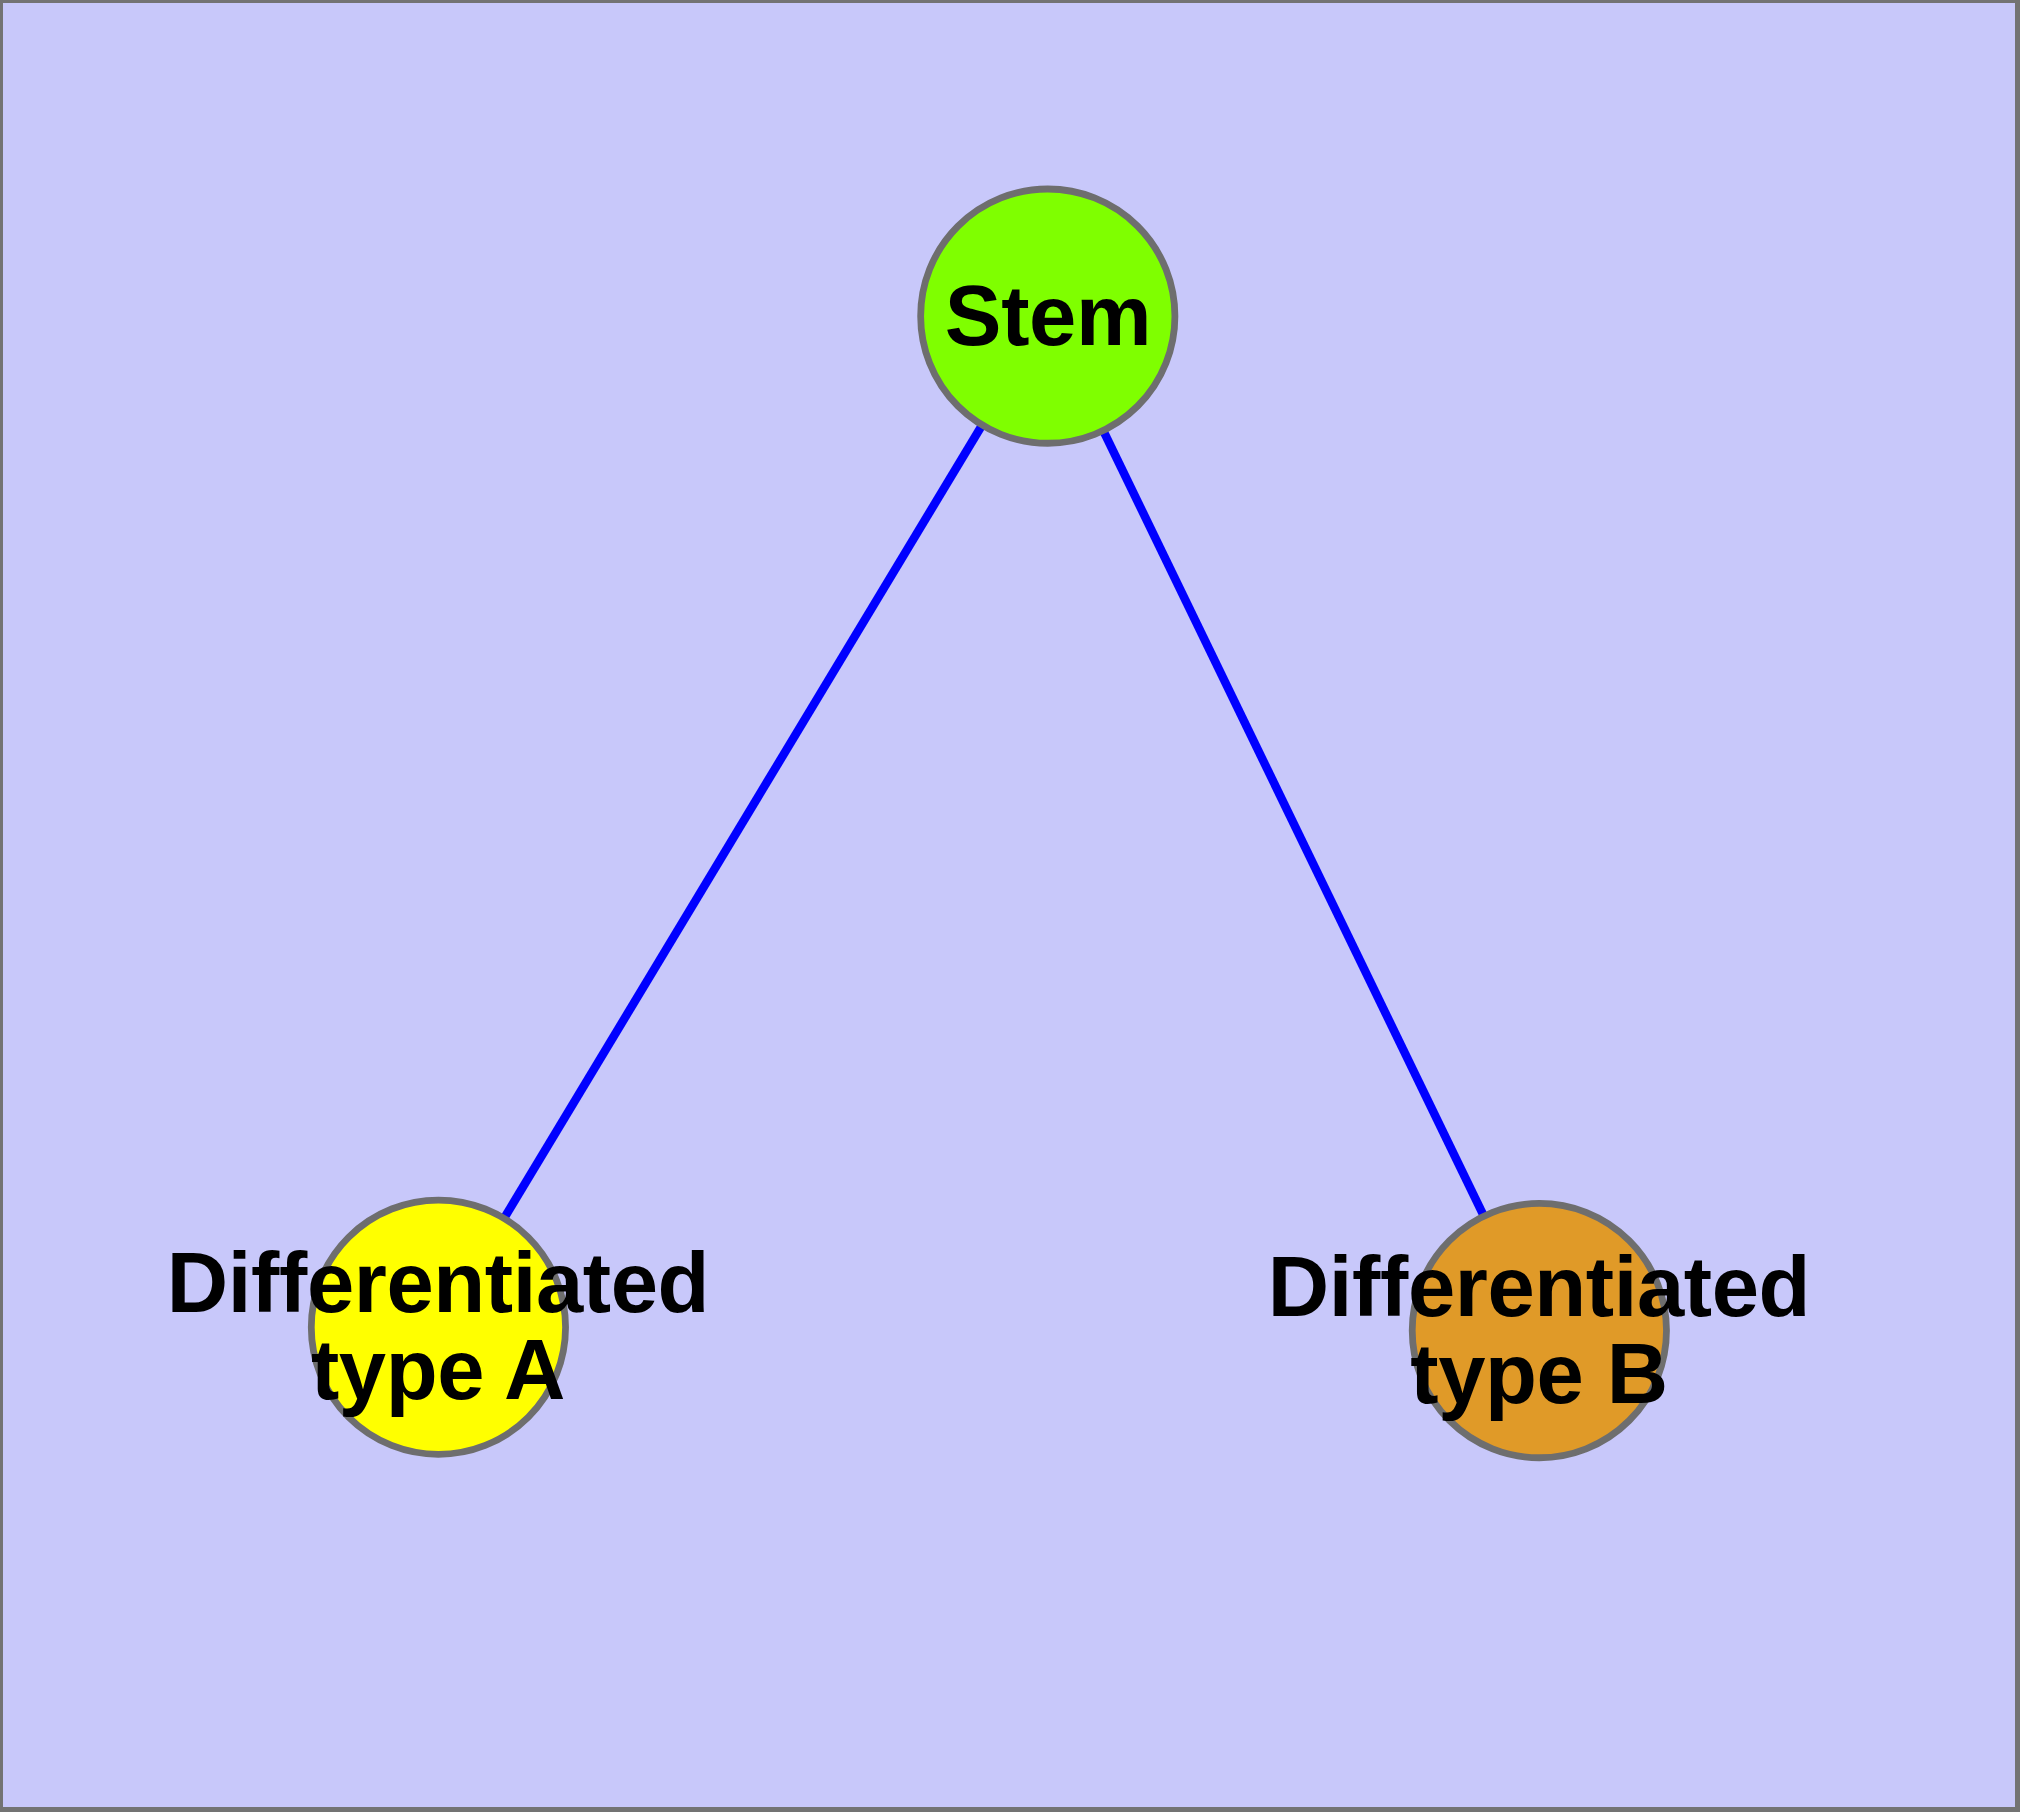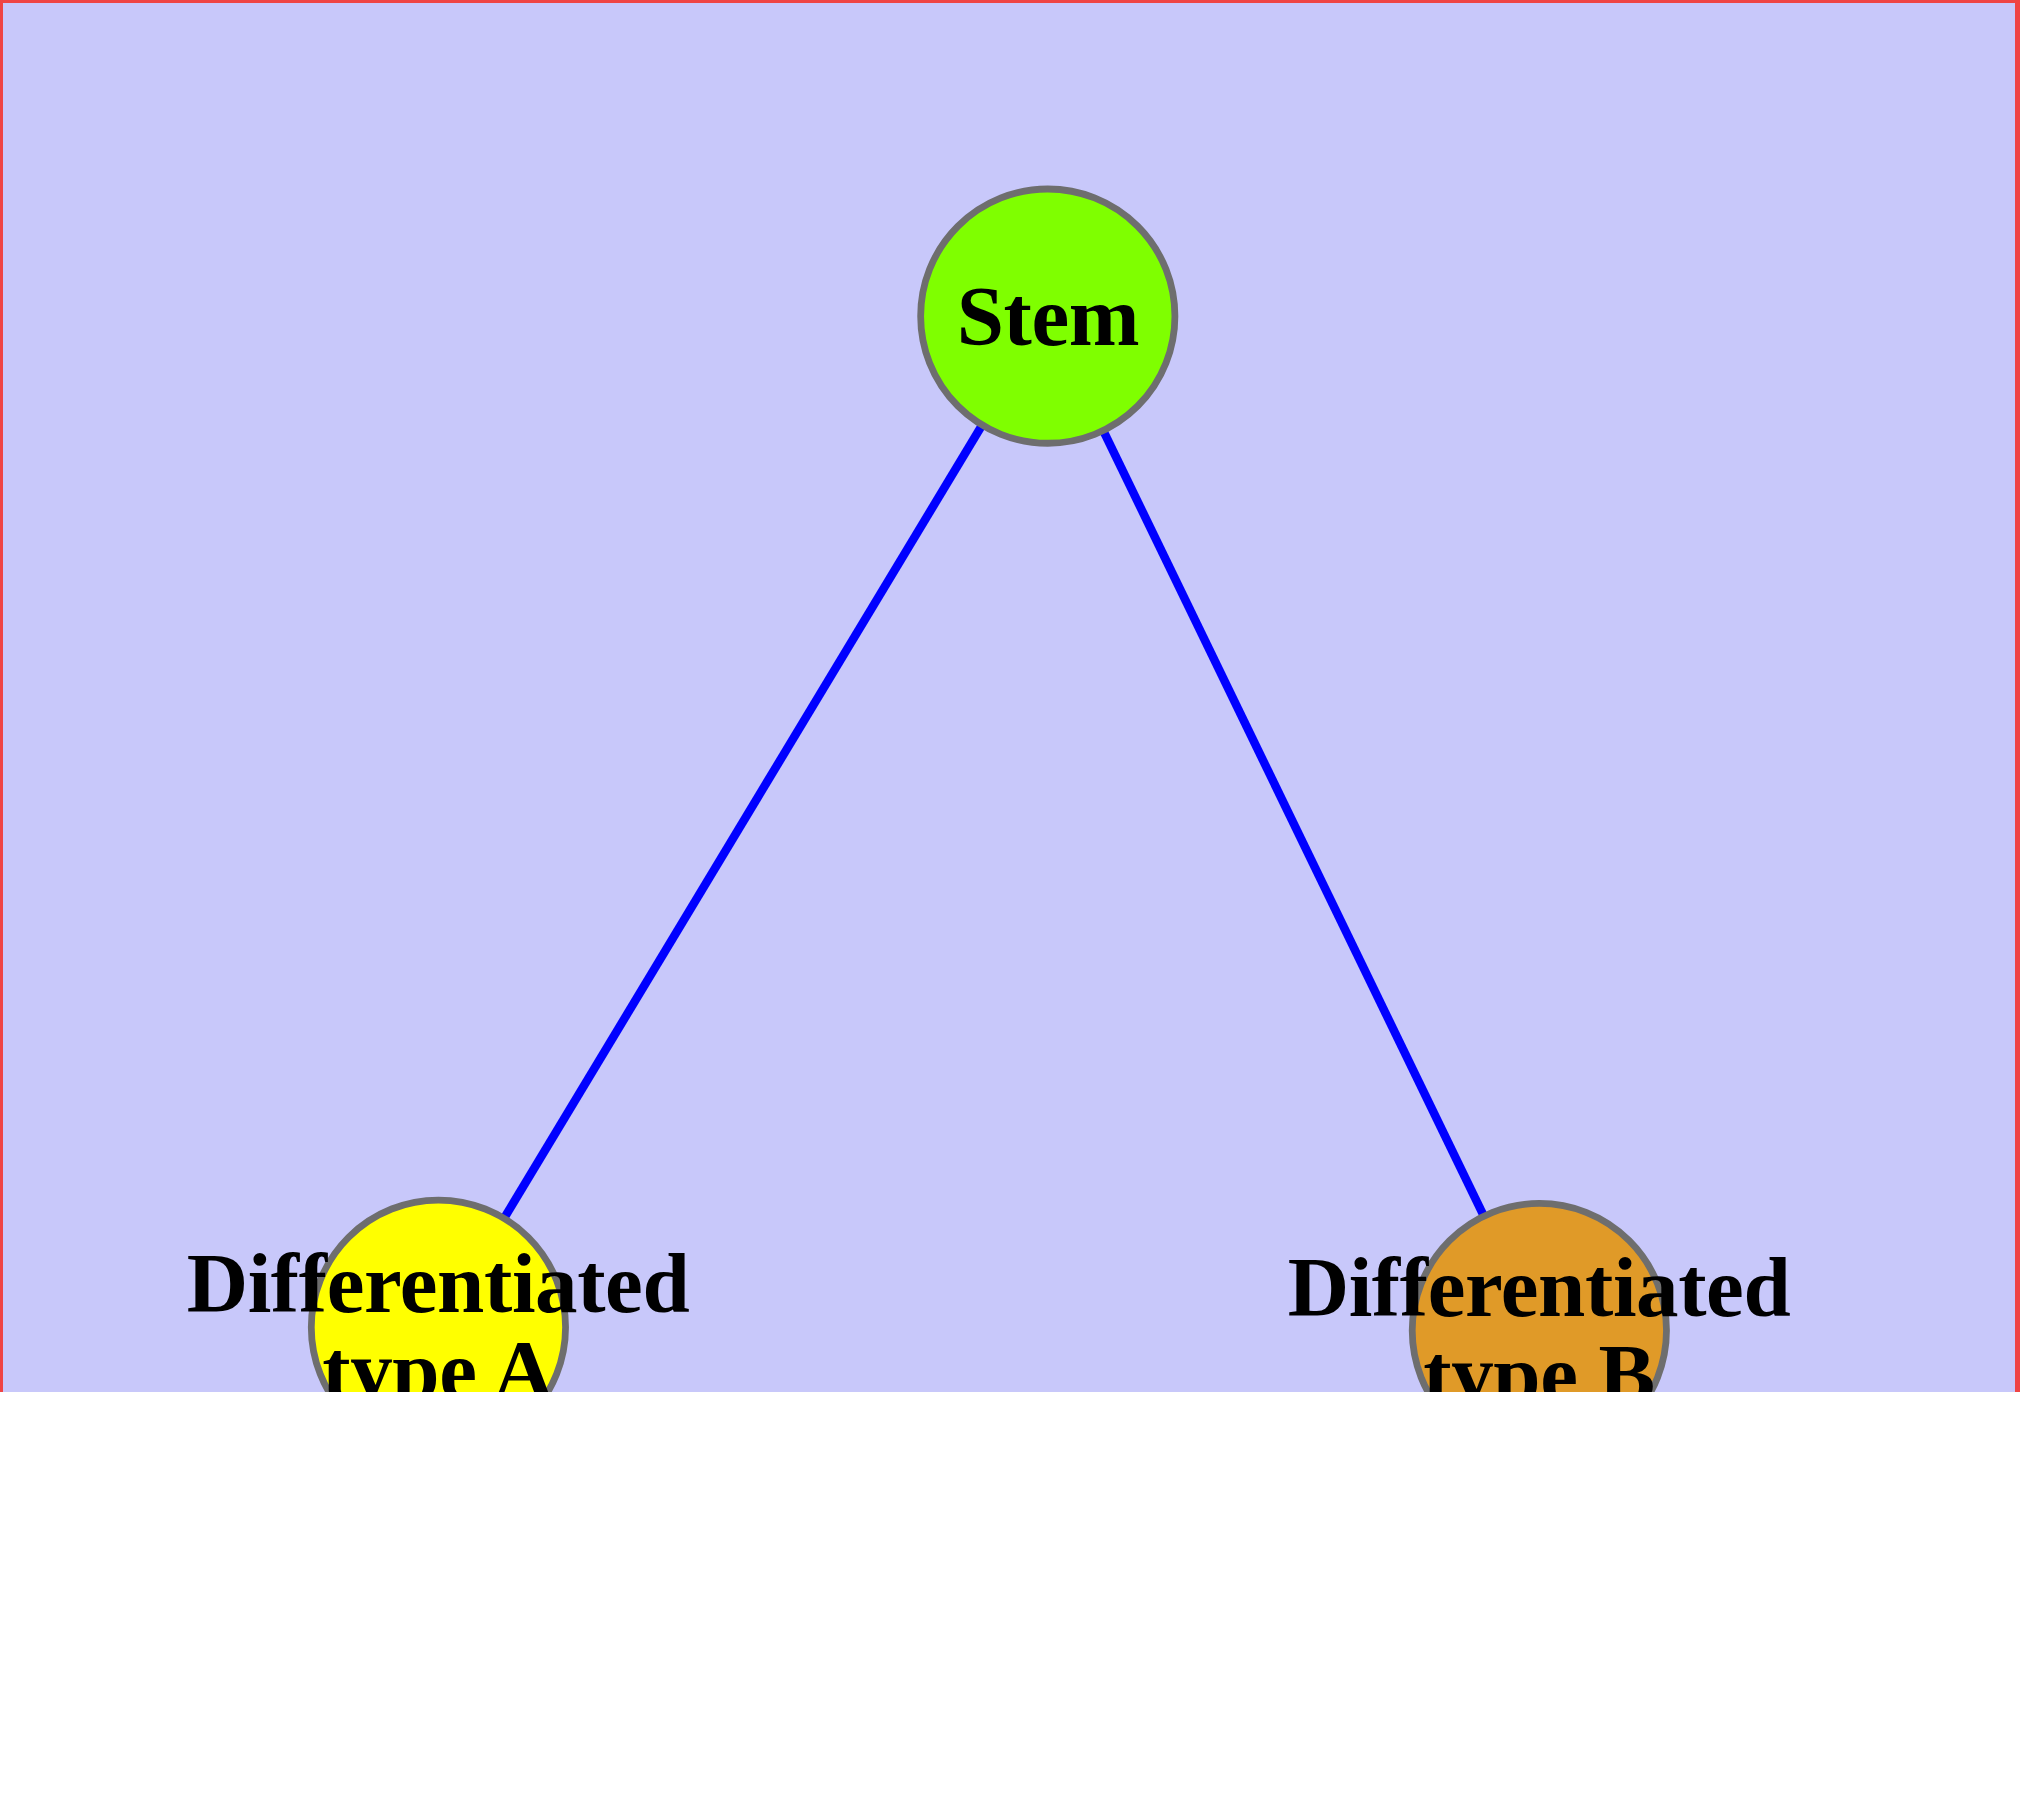--- a/index.html
+++ b/index.html
@@ -4,24 +4,24 @@
 <title>Cell Differentiation Graph</title>
 <style>
   html, body {
     margin: 0;
     padding: 0;
     background: #ffffff;
   }
   #canvas {
     position: relative;
     width: 2021px;
-    height: 1392px;
-    background: #ef4444;
+    height: 1812px;
+    background: #737373;
     overflow: hidden;
-    font-family: Liberation Serif, serif;
+    font-family: Liberation Sans, sans-serif;
   }
   #plot-area {
     position: absolute;
     left: 3.4px;
     top: 3.4px;
     width: 2012px;
     height: 1804px;
     background: #c8c8fa;
   }
   #graph-svg {

